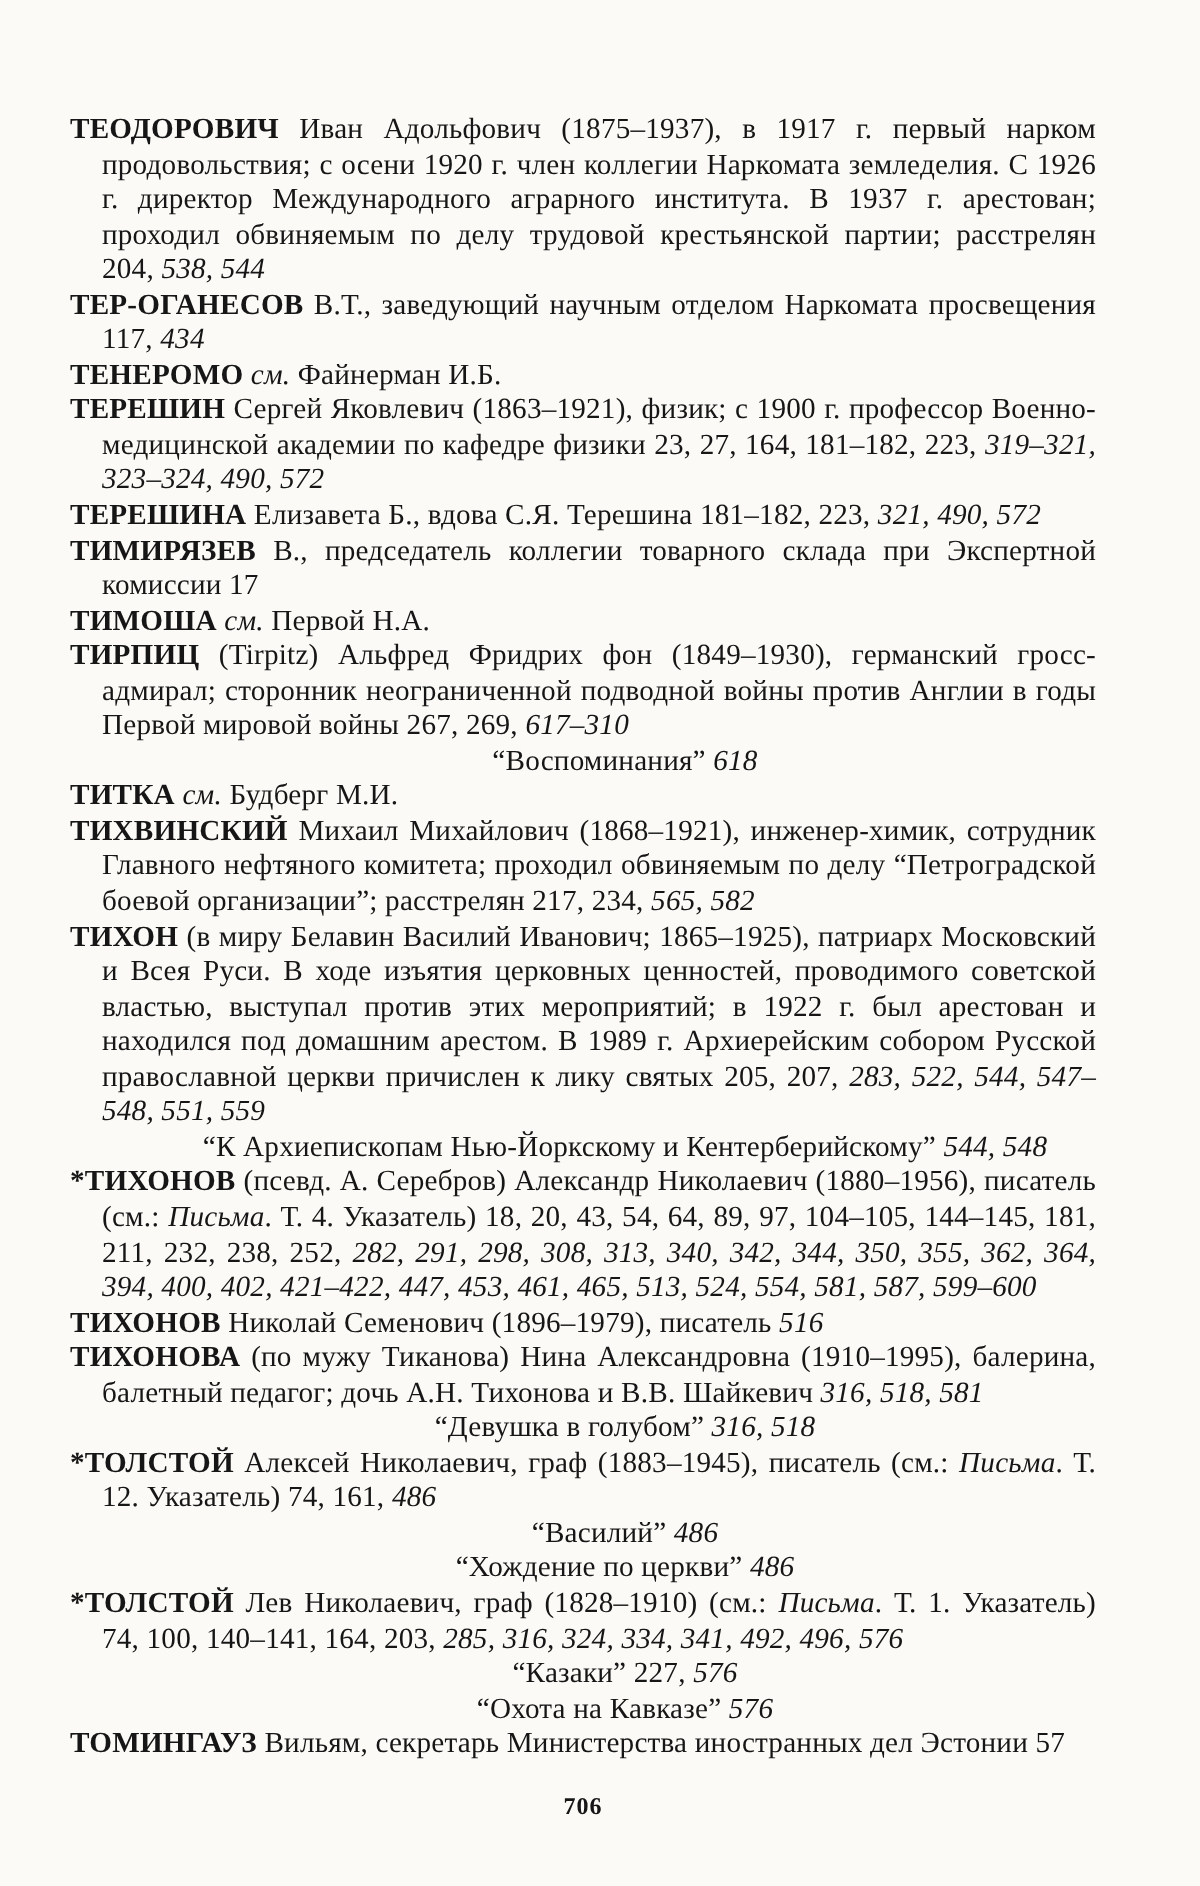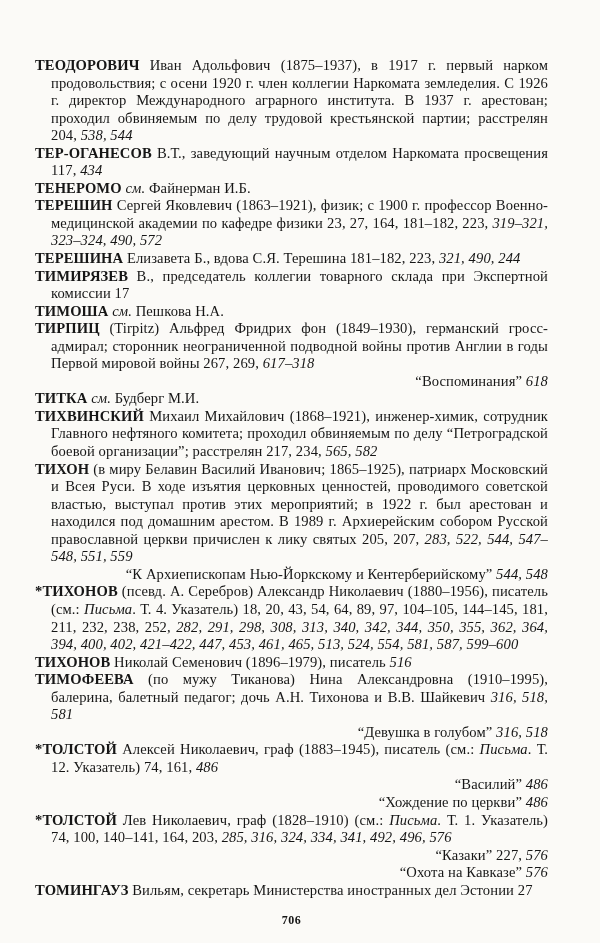--- a/index.html
+++ b/index.html
@@ -23,56 +23,56 @@
   }
   p.entry {
     margin: 0;
     text-align: justify;
     padding-left: 16px;
     text-indent: -16px;
   }
   p.entry.sub {
     padding-left: 42px;
     text-indent: 0;
-    text-align: right;
+    text-align: center;
   }
   .seg-bold { font-weight: bold; }
   .seg-italic { font-style: italic; }
   .page-number {
     margin-top: 14px;
     text-align: center;
     font-weight: bold;
     font-size: 12px;
     letter-spacing: 0.5px;
   }
 </style>
 </head>
 <body>
 
 <div class="page">
   <div class="entries">
       <p class="entry"><span class="seg-bold">ТЕОДОРОВИЧ</span><span class="seg-normal"> Иван Адольфович (1875–1937), в 1917 г. первый нарком продовольствия; с осени 1920 г. член коллегии Наркомата земледелия. С 1926 г. директор Международного аграрного института. В 1937 г. арестован; проходил обвиняемым по делу трудовой крестьянской партии; расстрелян 204, </span><span class="seg-italic">538, 544</span></p>
       <p class="entry"><span class="seg-bold">ТЕР-ОГАНЕСОВ</span><span class="seg-normal"> В.Т., заведующий научным отделом Наркомата просвещения 117, </span><span class="seg-italic">434</span></p>
       <p class="entry"><span class="seg-bold">ТЕНЕРОМО</span><span class="seg-normal"> </span><span class="seg-italic">см.</span><span class="seg-normal"> Файнерман И.Б.</span></p>
       <p class="entry"><span class="seg-bold">ТЕРЕШИН</span><span class="seg-normal"> Сергей Яковлевич (1863–1921), физик; с 1900 г. профессор Военно-медицинской академии по кафедре физики 23, 27, 164, 181–182, 223, </span><span class="seg-italic">319–321, 323–324, 490, 572</span></p>
-      <p class="entry"><span class="seg-bold">ТЕРЕШИНА</span><span class="seg-normal"> Елизавета Б., вдова С.Я. Терешина 181–182, 223, </span><span class="seg-italic">321, 490, 244</span></p>
+      <p class="entry"><span class="seg-bold">ТЕРЕШИНА</span><span class="seg-normal"> Елизавета Б., вдова С.Я. Терешина 181–182, 223, </span><span class="seg-italic">321, 490, 572</span></p>
       <p class="entry"><span class="seg-bold">ТИМИРЯЗЕВ</span><span class="seg-normal"> В., председатель коллегии товарного склада при Экспертной комиссии 17</span></p>
-      <p class="entry"><span class="seg-bold">ТИМОША</span><span class="seg-normal"> </span><span class="seg-italic">см.</span><span class="seg-normal"> Пешкова Н.А.</span></p>
-      <p class="entry"><span class="seg-bold">ТИРПИЦ</span><span class="seg-normal"> (Tirpitz) Альфред Фридрих фон (1849–1930), германский гросс-адмирал; сторонник неограниченной подводной войны против Англии в годы Первой мировой войны 267, 269, </span><span class="seg-italic">617–318</span></p>
+      <p class="entry"><span class="seg-bold">ТИМОША</span><span class="seg-normal"> </span><span class="seg-italic">см.</span><span class="seg-normal"> Первой Н.А.</span></p>
+      <p class="entry"><span class="seg-bold">ТИРПИЦ</span><span class="seg-normal"> (Tirpitz) Альфред Фридрих фон (1849–1930), германский гросс-адмирал; сторонник неограниченной подводной войны против Англии в годы Первой мировой войны 267, 269, </span><span class="seg-italic">617–310</span></p>
       <p class="entry sub"><span class="seg-normal">“Воспоминания” </span><span class="seg-italic">618</span></p>
       <p class="entry"><span class="seg-bold">ТИТКА</span><span class="seg-normal"> </span><span class="seg-italic">см.</span><span class="seg-normal"> Будберг М.И.</span></p>
       <p class="entry"><span class="seg-bold">ТИХВИНСКИЙ</span><span class="seg-normal"> Михаил Михайлович (1868–1921), инженер-химик, сотрудник Главного нефтяного комитета; проходил обвиняемым по делу “Петроградской боевой организации”; расстрелян 217, 234, </span><span class="seg-italic">565, 582</span></p>
       <p class="entry"><span class="seg-bold">ТИХОН</span><span class="seg-normal"> (в миру Белавин Василий Иванович; 1865–1925), патриарх Московский и Всея Руси. В ходе изъятия церковных ценностей, проводимого советской властью, выступал против этих мероприятий; в 1922 г. был арестован и находился под домашним арестом. В 1989 г. Архиерейским собором Русской православной церкви причислен к лику святых 205, 207, </span><span class="seg-italic">283, 522, 544, 547–548, 551, 559</span></p>
       <p class="entry sub"><span class="seg-normal">“К Архиепископам Нью-Йоркскому и Кентерберийскому” </span><span class="seg-italic">544, 548</span></p>
       <p class="entry"><span class="seg-bold">*ТИХОНОВ</span><span class="seg-normal"> (псевд. А. Серебров) Александр Николаевич (1880–1956), писатель (см.: </span><span class="seg-italic">Письма</span><span class="seg-normal">. Т. 4. Указатель) 18, 20, 43, 54, 64, 89, 97, 104–105, 144–145, 181, 211, 232, 238, 252, </span><span class="seg-italic">282, 291, 298, 308, 313, 340, 342, 344, 350, 355, 362, 364, 394, 400, 402, 421–422, 447, 453, 461, 465, 513, 524, 554, 581, 587, 599–600</span></p>
       <p class="entry"><span class="seg-bold">ТИХОНОВ</span><span class="seg-normal"> Николай Семенович (1896–1979), писатель </span><span class="seg-italic">516</span></p>
-      <p class="entry"><span class="seg-bold">ТИМОФЕЕВА</span><span class="seg-normal"> (по мужу Тиканова) Нина Александровна (1910–1995), балерина, балетный педагог; дочь А.Н. Тихонова и В.В. Шайкевич </span><span class="seg-italic">316, 518, 581</span></p>
+      <p class="entry"><span class="seg-bold">ТИХОНОВА</span><span class="seg-normal"> (по мужу Тиканова) Нина Александровна (1910–1995), балерина, балетный педагог; дочь А.Н. Тихонова и В.В. Шайкевич </span><span class="seg-italic">316, 518, 581</span></p>
       <p class="entry sub"><span class="seg-normal">“Девушка в голубом” </span><span class="seg-italic">316, 518</span></p>
       <p class="entry"><span class="seg-bold">*ТОЛСТОЙ</span><span class="seg-normal"> Алексей Николаевич, граф (1883–1945), писатель (см.: </span><span class="seg-italic">Письма</span><span class="seg-normal">. Т. 12. Указатель) 74, 161, </span><span class="seg-italic">486</span></p>
       <p class="entry sub"><span class="seg-normal">“Василий” </span><span class="seg-italic">486</span></p>
       <p class="entry sub"><span class="seg-normal">“Хождение по церкви” </span><span class="seg-italic">486</span></p>
       <p class="entry"><span class="seg-bold">*ТОЛСТОЙ</span><span class="seg-normal"> Лев Николаевич, граф (1828–1910) (см.: </span><span class="seg-italic">Письма</span><span class="seg-normal">. Т. 1. Указатель) 74, 100, 140–141, 164, 203, </span><span class="seg-italic">285, 316, 324, 334, 341, 492, 496, 576</span></p>
       <p class="entry sub"><span class="seg-normal">“Казаки” 227, </span><span class="seg-italic">576</span></p>
       <p class="entry sub"><span class="seg-normal">“Охота на Кавказе” </span><span class="seg-italic">576</span></p>
-      <p class="entry"><span class="seg-bold">ТОМИНГАУЗ</span><span class="seg-normal"> Вильям, секретарь Министерства иностранных дел Эстонии 27</span></p>
+      <p class="entry"><span class="seg-bold">ТОМИНГАУЗ</span><span class="seg-normal"> Вильям, секретарь Министерства иностранных дел Эстонии 57</span></p>
     </div>
   <div class="page-number">706</div>
 </div>
 
 </body></html>

